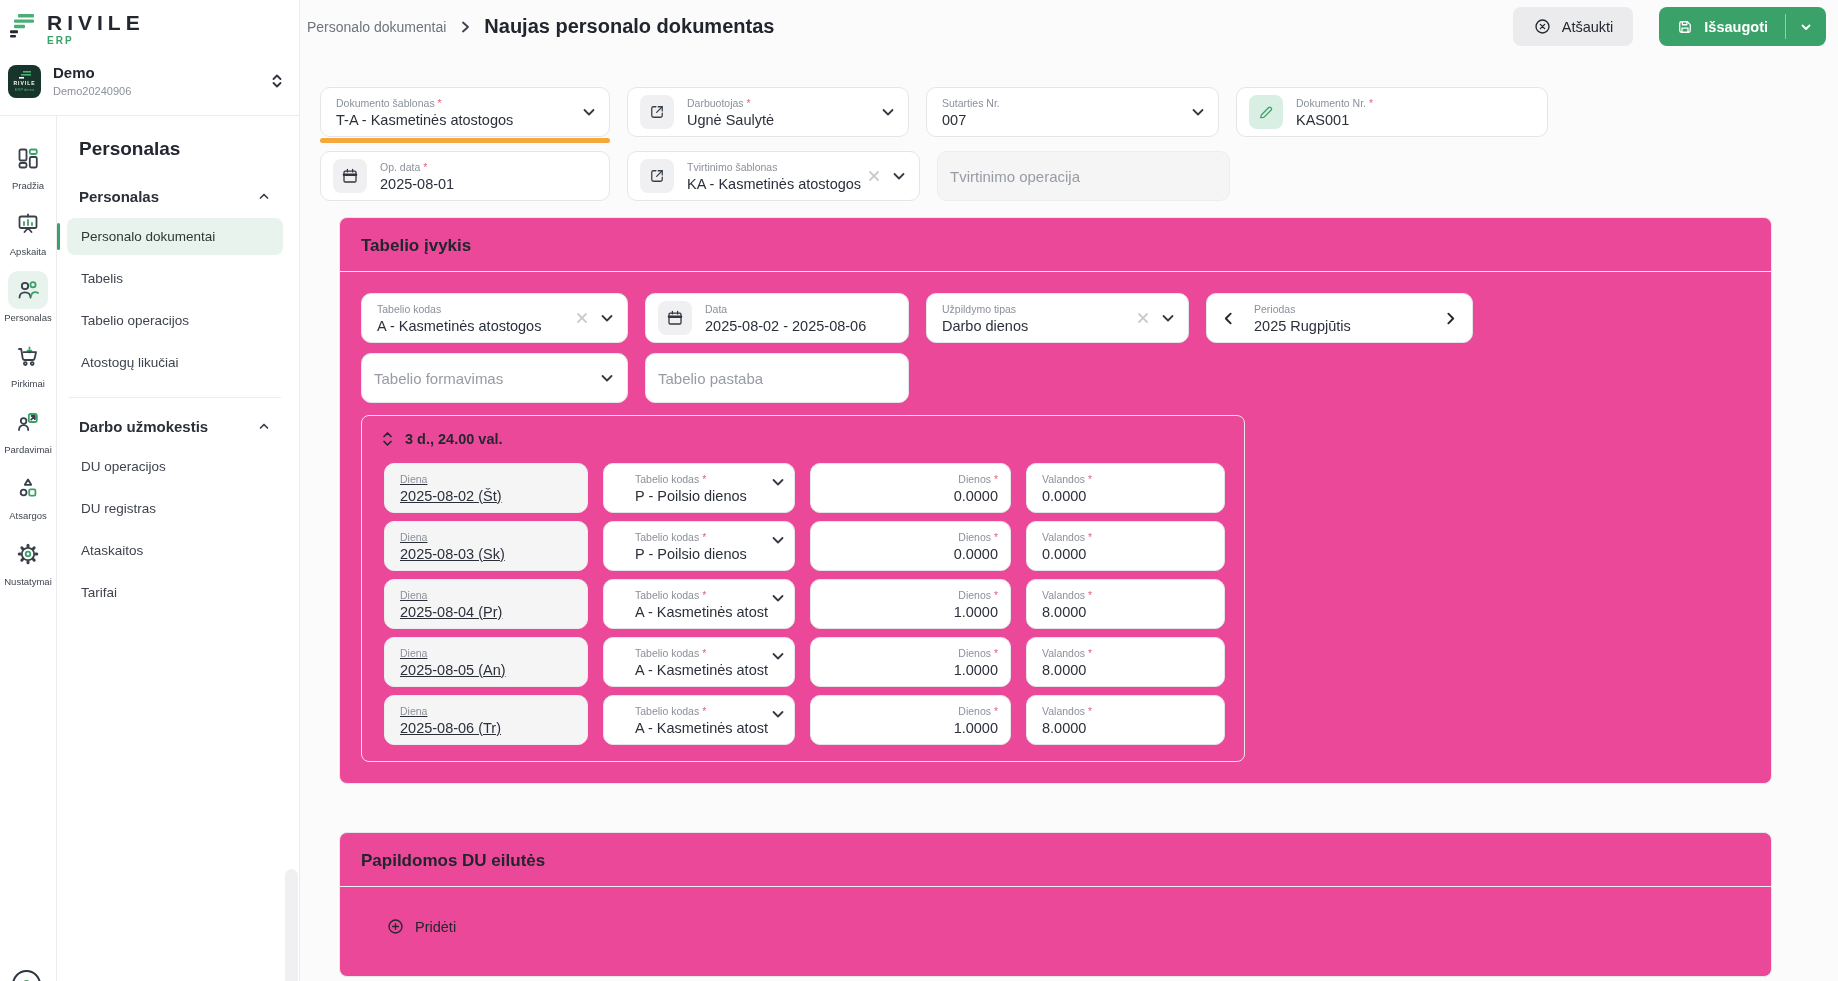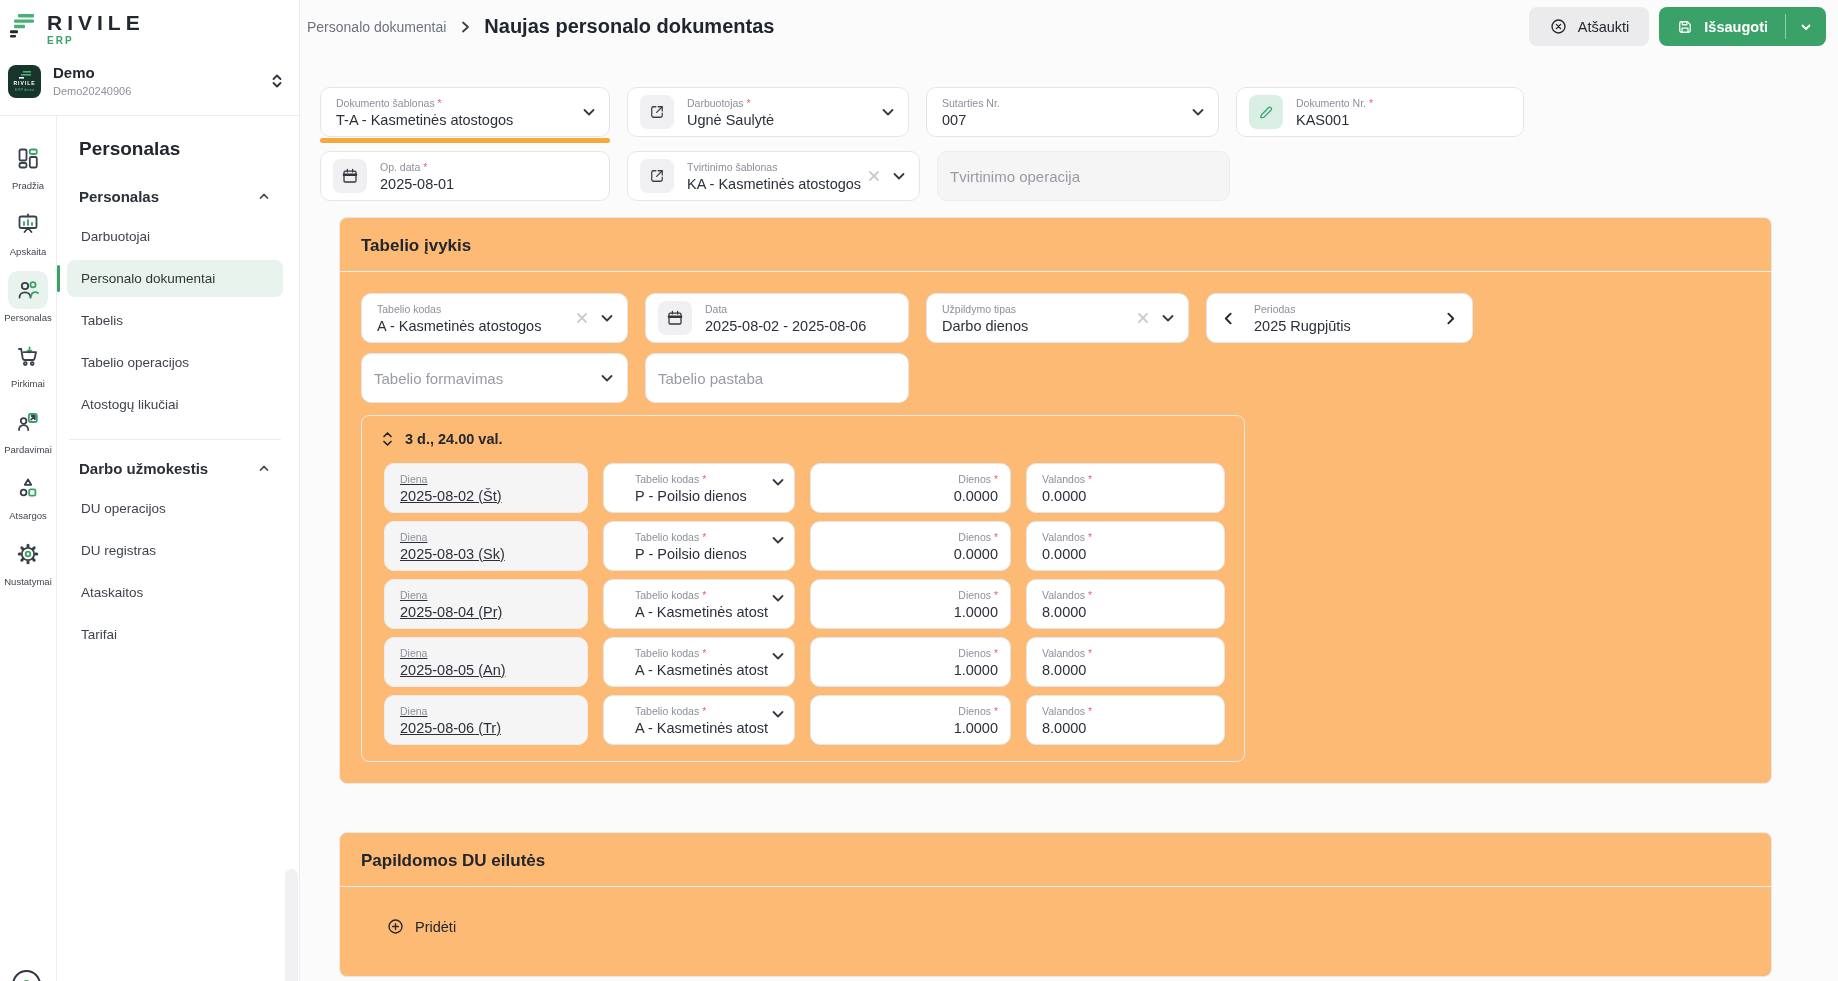--- a/index.html
+++ b/index.html
@@ -52,21 +52,21 @@
   .menu-scrollbar { position:absolute; right:1px; bottom:0; width:13px; height:112px;
     background:#f0f0f2; border-radius:7px 7px 0 0; }
 
   
   .main { position:absolute; left:301px; top:0; right:0; bottom:0; }
   .topbar { display:flex; align-items:center; justify-content:space-between; padding:7px 12px 6px 6px; }
   .crumbs { display:flex; align-items:center; gap:12px; }
   .crumb { font-size:14px; color:#6e737c; cursor:pointer; }
   .crumb-sep { color:#3a3f47; }
   .page-title { font-size:20px; font-weight:bold; color:#21252d; }
-  .actions { display:flex; gap:10px; align-items:center; }
+  .actions { display:flex; gap:26px; align-items:center; }
   .btn-cancel { height:39px; padding:0 20px; background:#ebebed; border-radius:8px;
     display:flex; align-items:center; gap:10px; font-size:14.5px; color:#23272f; cursor:pointer; }
   .btn-save { height:39px; background:#3aa269; color:#fff; border-radius:8px; display:flex; align-items:stretch; cursor:pointer; }
   .btn-save-main { padding:0 17px; display:flex; gap:10px; align-items:center; font-size:14.5px; font-weight:bold; }
   .btn-save-divider { width:1px; margin:7px 0; background:rgba(255,255,255,0.45); }
   .btn-save-caret { width:40px; display:flex; align-items:center; justify-content:center; }
 
   .form-area { padding:35px 33px 0 19px; }
   .frow { display:flex; gap:17px; margin-bottom:8px; }
   .field { background:#fff; border:1px solid #e3e5e8; border-radius:10px; height:50px;
@@ -78,23 +78,23 @@
   .f-ico { width:34px; height:34px; border-radius:8px; background:#f0f0f2;
     display:flex; align-items:center; justify-content:center; margin-right:10px; flex:none; }
   .f-ico.green { background:#d9efe3; }
   .f-clear { color:#c8cbd1; margin:0 4px 0 6px; flex:none; cursor:pointer; }
   .f-caret { color:#343a44; flex:none; margin-left:6px; cursor:pointer; }
   .field.focused::after { content:''; position:absolute; left:-1px; right:-1px; bottom:-7px;
     height:5px; background:#f6a83c; border-radius:3px; }
   .field.disabled { background:#f5f5f6; border-color:#ededef; cursor:default; }
   .placeholder { color:#979ba3; font-size:15px; white-space:nowrap; overflow:hidden; }
 
-  .w1 { width:290px; } .w2 { width:282px; } .w3 { width:293px; } .w4 { width:288px; }
-
-  .card { margin:16px 33px 0 19px; background:#fdba74; border:1px solid #e7e8ea; border-radius:8px; }
+  .w1 { width:290px; } .w2 { width:282px; } .w3 { width:293px; } .w4 { width:312px; }
+
+  .card { margin:16px 33px 0 19px; background:#ec4899; border:1px solid #e7e8ea; border-radius:8px; }
   .card-head { padding:18px 21px 15px; font-size:17px; font-weight:bold; color:#21252d;
     border-bottom:1px solid #efeff1; }
   .card-body { padding:21px; }
 
   .cw1 { width:267px; } .cw2 { width:264px; } .cw3 { width:263px; } .cw4 { width:267px; }
 
   .periodas { padding:12px 10px; }
   .periodas .f-text { align-items:flex-start; padding-left:14px; }
   .nav-caret { color:#23272f; flex:none; cursor:pointer; padding:4px; }
 
@@ -244,21 +244,20 @@
       <div class="menu-title">Personalas</div>
 
       <div class="group-head">
         <span>Personalas</span>
         <span>
           <svg width="14" height="14" viewBox="0 0 14 14" fill="none" stroke="#3b414b" stroke-width="1.7" stroke-linecap="round" stroke-linejoin="round">
               <path d="M3.5 9 7 5.5 10.5 9"></path>
             </svg>
         </span>
       </div>
-      <div class="menu-item">Darbuotojai</div>
       <div class="menu-item active">Personalo dokumentai</div>
       <div class="menu-item">Tabelis</div>
       <div class="menu-item">Tabelio operacijos</div>
       <div class="menu-item">Atostogų likučiai</div>
 
       <div class="menu-divider"></div>
 
       <div class="group-head">
         <span>Darbo užmokestis</span>
         <span>

